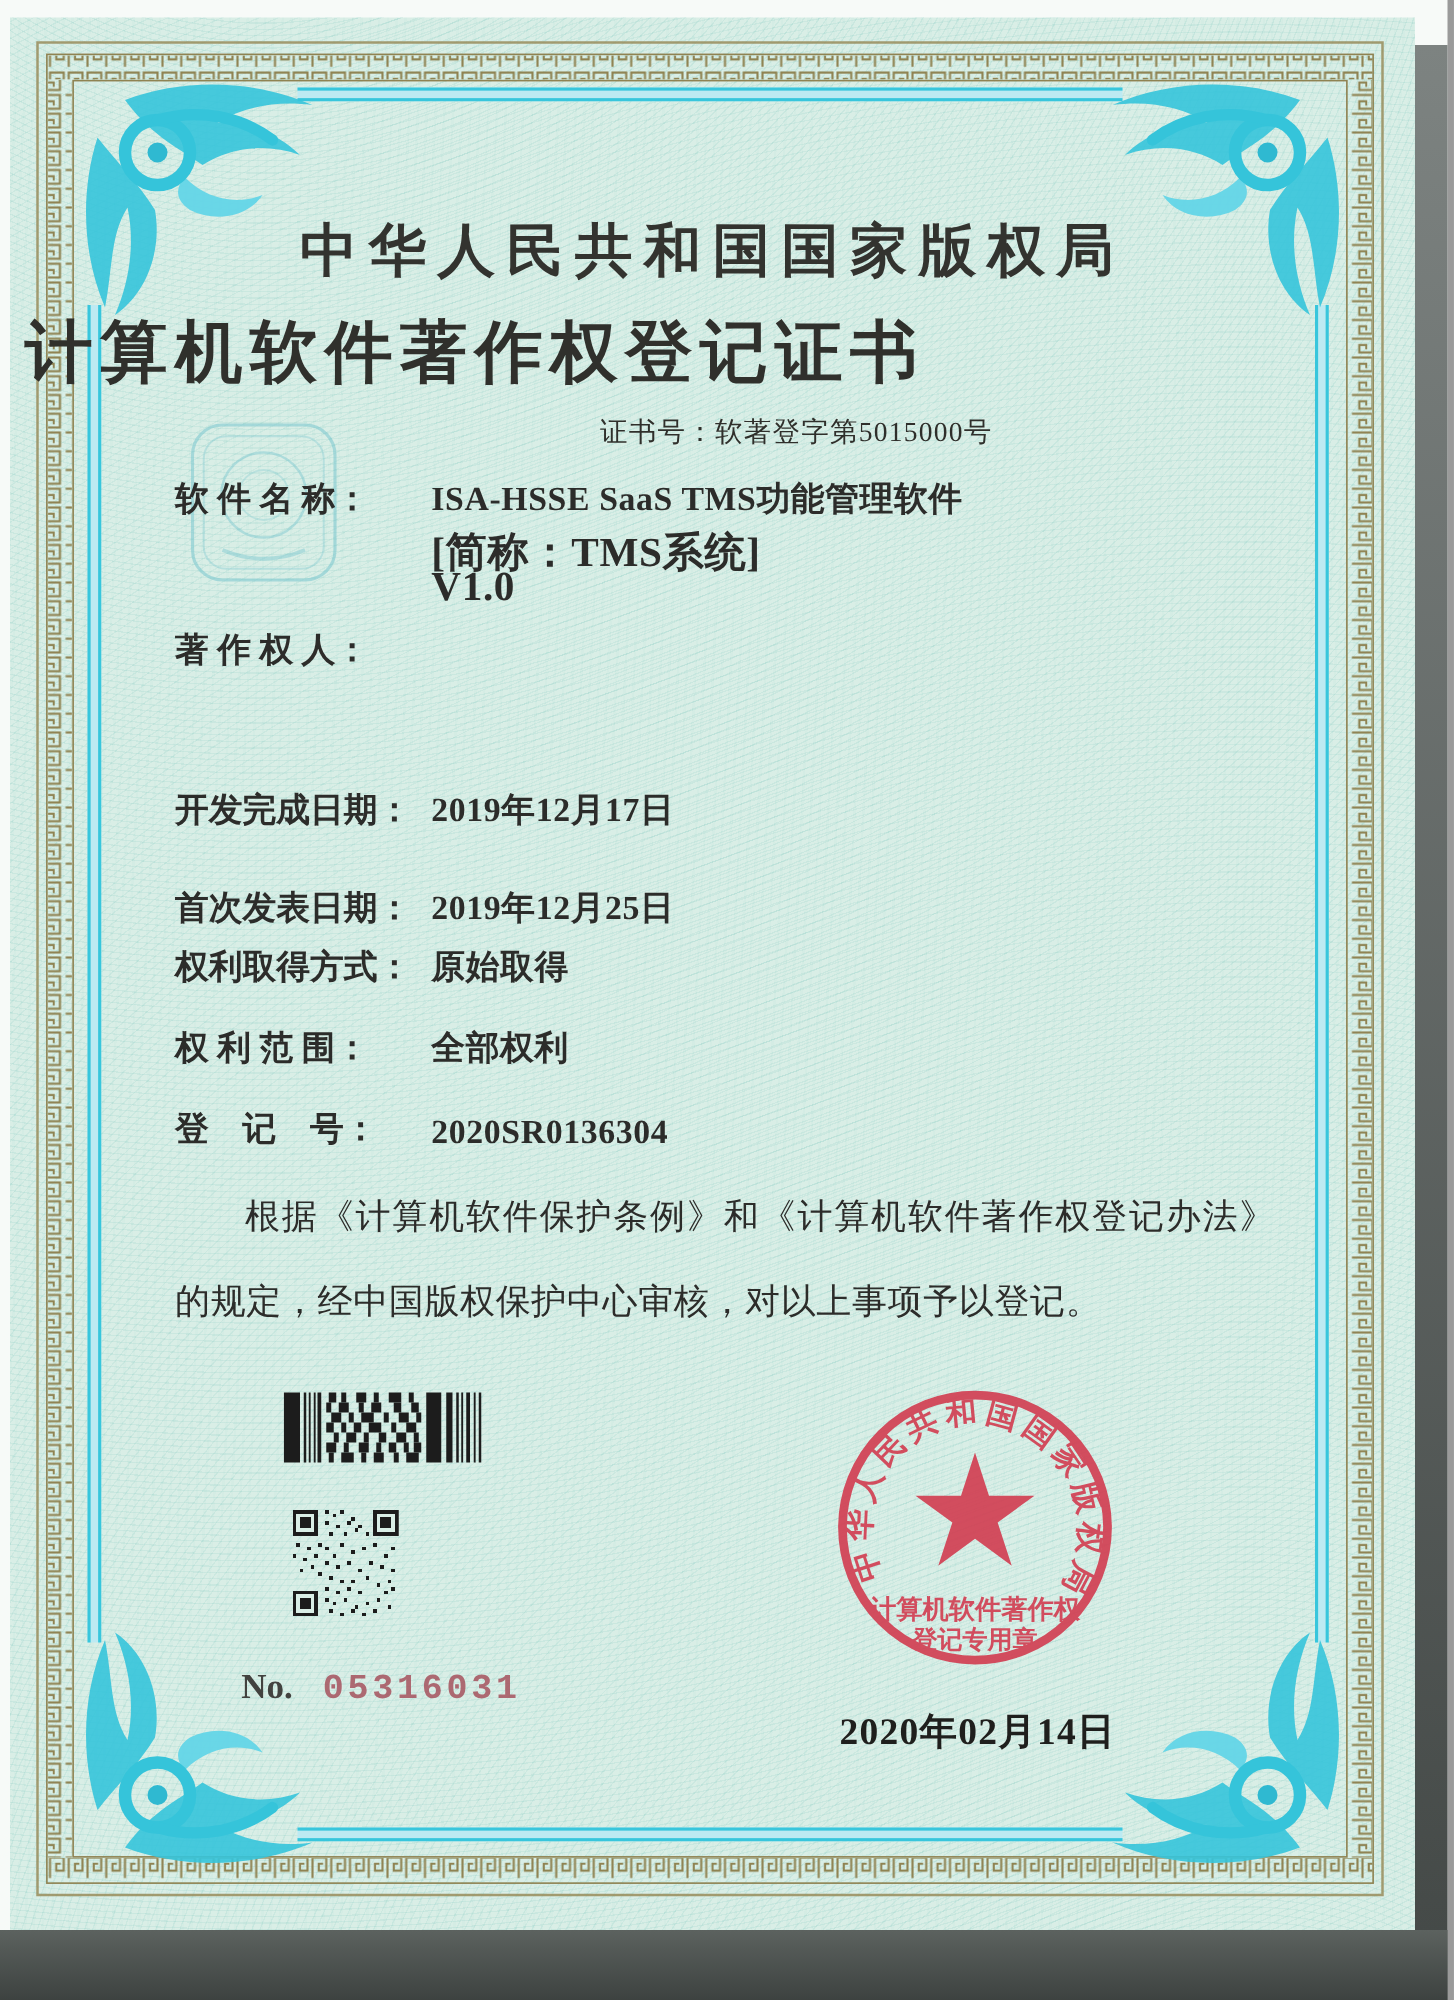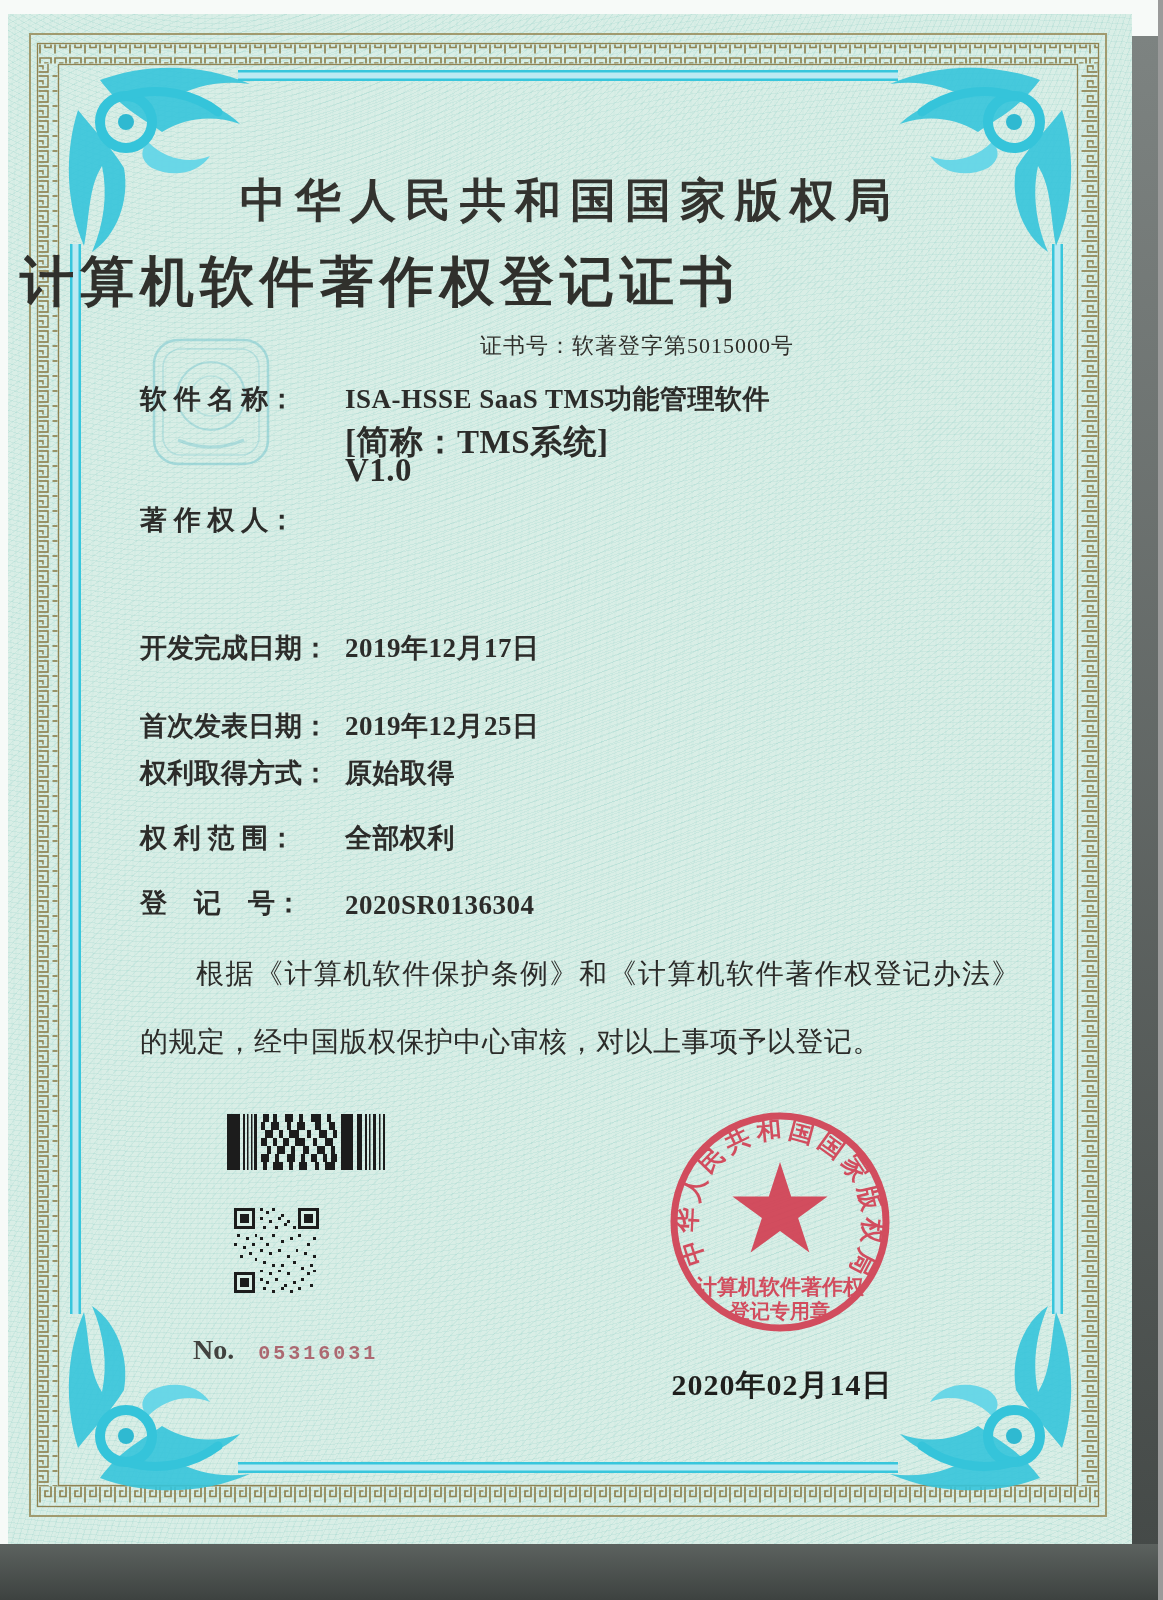--- a/index.html
+++ b/index.html
@@ -23,21 +23,21 @@
   .certno{position:absolute;top:331px;left:480px;width:486px;text-align:left;
     font-size:22px;font-weight:normal;letter-spacing:1px;color:#2f2f2b;}
   .row{position:absolute;left:140px;display:flex;align-items:flex-end;font-weight:bold;}
   .row .lbl{width:205px;font-size:27px;flex:none;}
   .row .val{font-size:27px;letter-spacing:.5px;}
   .subline{position:absolute;left:345px;font-size:33px;font-weight:bold;letter-spacing:.5px;}
   .statement{position:absolute;left:140px;top:940px;width:880px;margin:0;
     font-size:28px;font-weight:normal;line-height:68px;text-indent:2em;
     text-align:justify;letter-spacing:.5px;color:#2c2c2a;}
   .serial{position:absolute;left:193px;top:1334px;font-size:28px;font-weight:bold;color:#42423f;}
-  .serial .num{font-family:"Liberation Mono","DejaVu Sans Mono",monospace;font-size:20px;
+  .serial .num{font-family:"Liberation Mono","DejaVu Sans Mono",monospace;font-size:28px;
     color:rgba(164,76,88,.82);letter-spacing:3px;margin-left:24px;font-weight:bold;}
   .seal-date{position:absolute;left:660px;top:1322px;width:244px;text-align:center;
     font-size:30px;font-weight:bold;letter-spacing:1px;color:#1f1f1d;margin-top:43px;}
 </style>
 </head>
 <body>
 
 <div class="page">
 
   <div class="paper"></div>

